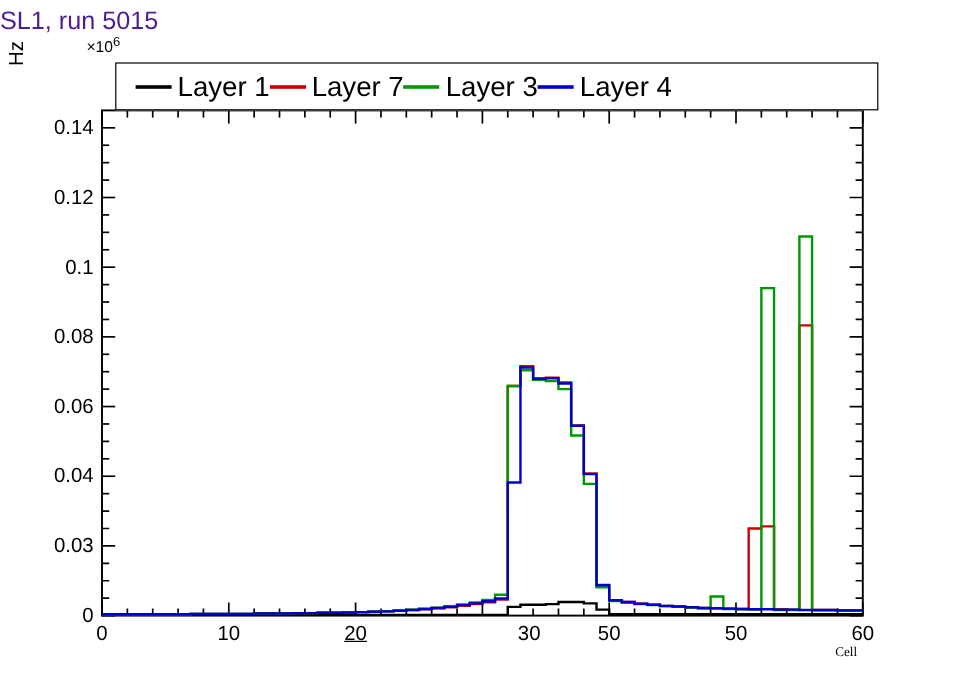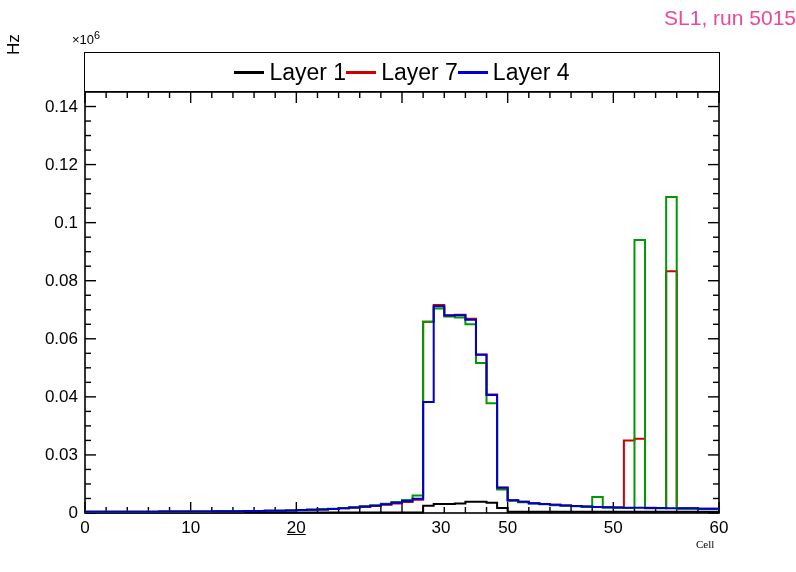--- a/index.html
+++ b/index.html
@@ -18,25 +18,25 @@
     position: relative;
     width: 796px;
     height: 572px;
     background: #ffffff;
   }
   #chart-title {
     position: absolute;
     left: 0;
     top: 6px;
     width: 796px;
-    text-align: right;
+    text-align: left;
     font-size: 21px;
     font-weight: normal;
     letter-spacing: 0px;
-    color: #ec4899;
+    color: #4c1d95;
   }
   #y-axis-title {
     position: absolute;
     left: 4px;
     top: 55px;
     font-size: 17px;
     transform: rotate(-90deg);
     transform-origin: left top;
     white-space: nowrap;
   }
@@ -81,22 +81,23 @@
     left: 0;
     top: 0;
   }
   #legend-box {
     position: absolute;
     box-sizing: border-box;
     border: 1px solid #000000;
     background: #ffffff;
     display: flex;
     align-items: center;
-    justify-content: center;
-    padding: 0 2px;
+    justify-content: flex-start;
+    padding: 0 16px;
+    margin-left: 12px;
   }
   .legend-entry {
     display: flex;
     align-items: center;
     gap: 5px;
   }
   .legend-swatch {
     display: block;
     width: 30px;
     height: 3px;
@@ -291,18 +292,22 @@
   <div id="legend-box" style="left: 84px; top: 52px; width: 636px; height: 40px;">
       <div class="legend-entry">
         <span class="legend-swatch" style="background: rgb(0, 0, 0);"></span>
         <span class="legend-text">Layer 1</span>
       </div>
       <div class="legend-entry">
         <span class="legend-swatch" style="background: rgb(204, 0, 0);"></span>
         <span class="legend-text">Layer 7</span>
       </div>
       <div class="legend-entry">
+        <span class="legend-swatch" style="background: rgb(0, 153, 0);"></span>
+        <span class="legend-text">Layer 3</span>
+      </div>
+      <div class="legend-entry">
         <span class="legend-swatch" style="background: rgb(0, 0, 204);"></span>
         <span class="legend-text">Layer 4</span>
       </div>
     </div>
 
 </div>
 
 </body></html>

